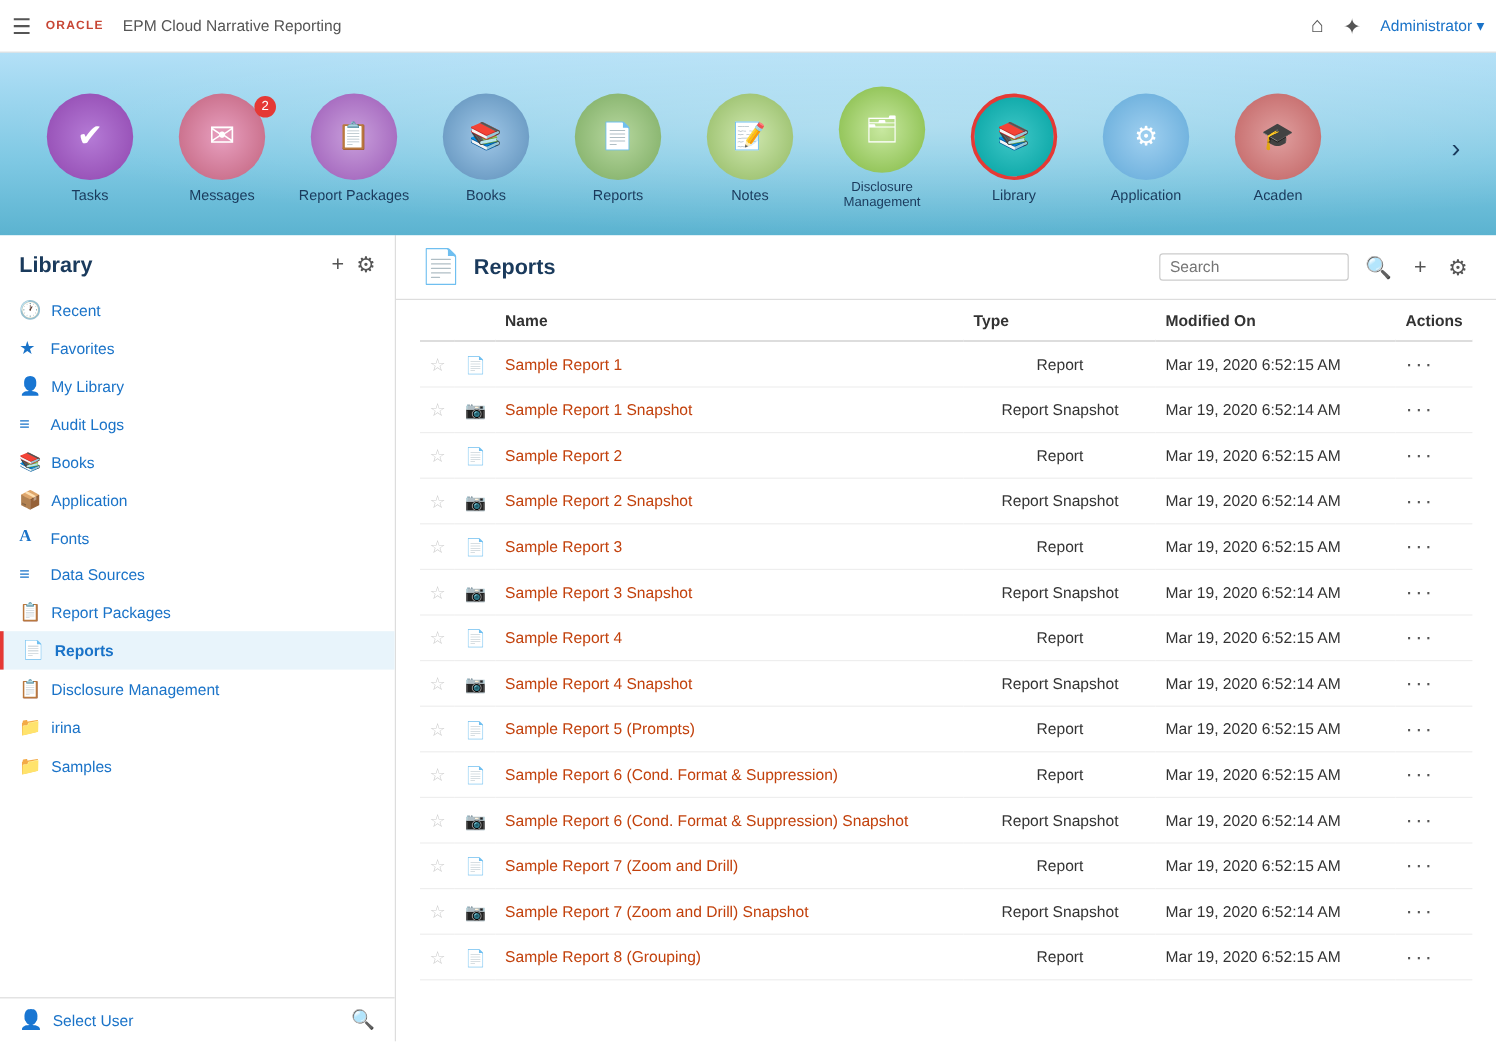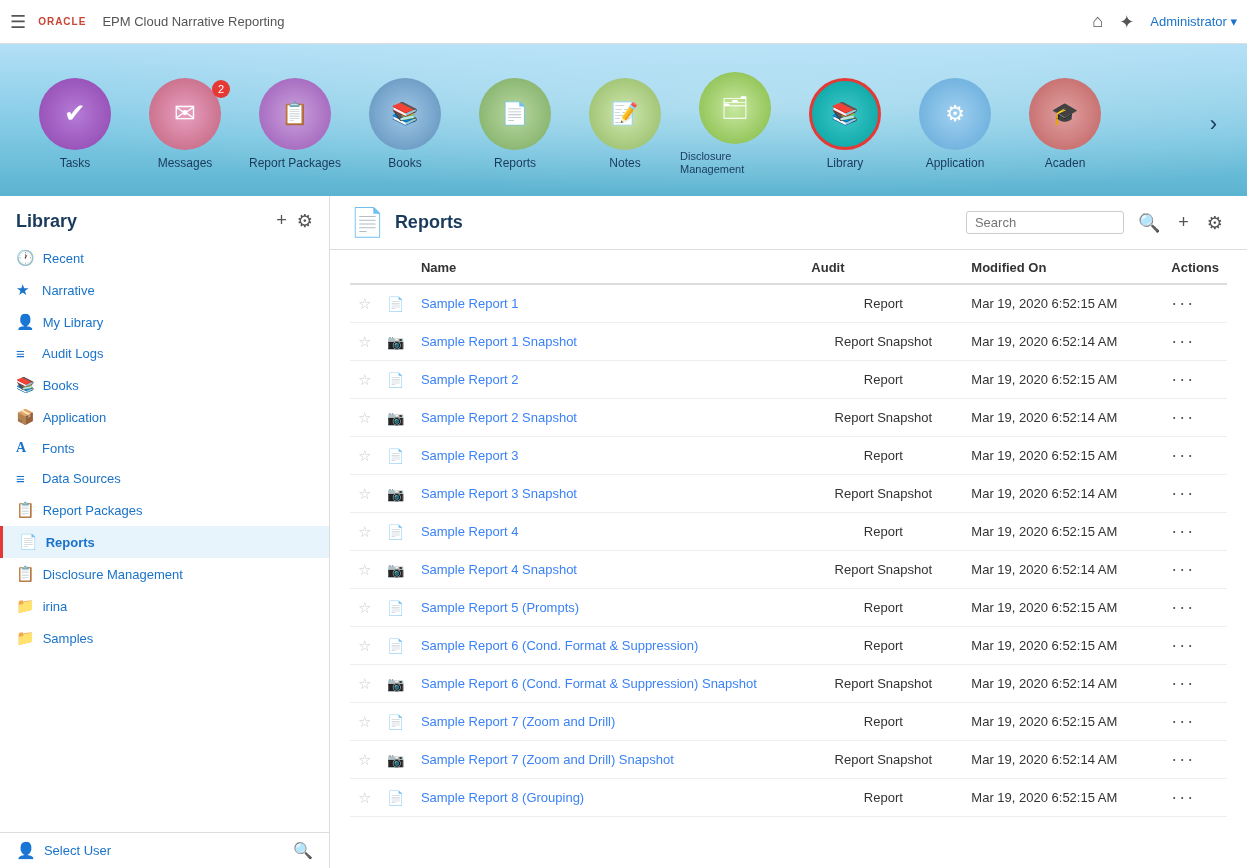--- a/index.html
+++ b/index.html
@@ -31,21 +31,21 @@
     }
     .nav-item {
       display: flex; flex-direction: column; align-items: center;
       width: 110px; cursor: pointer; position: relative; z-index: 1;
     }
     .nav-icon-circle {
       width: 72px; height: 72px; border-radius: 50%;
       display: flex; align-items: center; justify-content: center;
       margin-bottom: 6px; font-size: 28px;
     }
-    .nav-item-label { font-size: 12px; color: #1a3a5c; line-height: 1.2; }
+    .nav-item-label { font-size: 12px; color: #1a3a5c; text-align: center; line-height: 1.2; }
     .nav-item.active .nav-icon-circle { border: 3px solid #e53935; }
 
     .circle-tasks { background: radial-gradient(circle, #b57bd6, #8e44ad); }
     .circle-messages { background: radial-gradient(circle, #e8a0c0, #c0607a); }
     .circle-report-packages { background: radial-gradient(circle, #c9a0dc, #9b59b6); }
     .circle-books { background: radial-gradient(circle, #a0c8e8, #5b8db8); }
     .circle-reports { background: radial-gradient(circle, #b8d8a0, #7aaa60); }
     .circle-notes { background: radial-gradient(circle, #d0e8b0, #90b860); }
     .circle-disclosure { background: radial-gradient(circle, #c8e8a0, #80b840); }
     .circle-library { background: radial-gradient(circle, #40c8c8, #00a0a0); }
@@ -126,21 +126,21 @@
 
     .col-star { width: 28px; }
     .col-icon { width: 28px; }
     .col-name { }
     .col-type { width: 160px; text-align: center; }
     .col-modified { width: 200px; }
     .col-actions { width: 60px; }
 
     .star-btn { font-size: 15px; color: #ccc; cursor: pointer; }
     .file-icon { font-size: 14px; color: #1a73c8; }
-    .file-name { color: #3b82f6; cursor: pointer; text-decoration: none; }
+    .file-name { color: #c2410c; cursor: pointer; text-decoration: none; }
     .type-report { color: #e67e22; }
     .type-snapshot { color: #8e44ad; }
     .actions-dots { font-size: 18px; color: #555; cursor: pointer; letter-spacing: 2px; }
     
     .table-wrapper::-webkit-scrollbar { width: 8px; }
     .table-wrapper::-webkit-scrollbar-track { background: #f5f5f5; }
     .table-wrapper::-webkit-scrollbar-thumb { background: #ccc; border-radius: 4px; }
 
     .sidebar::-webkit-scrollbar { width: 6px; }
     .sidebar::-webkit-scrollbar-track { background: #f5f5f5; }
@@ -235,21 +235,21 @@
         <span class="sidebar-action-btn">⚙</span>
       </div>
     </div>
     <ul class="sidebar-nav">
       <li>
         <span class="icon">🕐</span>
         <span>Recent</span>
       </li>
       <li>
         <span class="icon">★</span>
-        <span>Narrative</span>
+        <span>Favorites</span>
       </li>
       <li>
         <span class="icon">👤</span>
         <span>My Library</span>
       </li>
       <li>
         <span class="icon">≡</span>
         <span>Audit Logs</span>
       </li>
       <li>
@@ -313,21 +313,21 @@
       <span class="toolbar-icon-btn">⚙</span>
     </div>
 
     <div class="table-wrapper">
       <table class="reports-table">
         <thead>
           <tr>
             <th class="col-star"></th>
             <th class="col-icon"></th>
             <th class="col-name">Name</th>
-            <th class="col-type">Audit</th>
+            <th class="col-type">Type</th>
             <th class="col-modified">Modified On</th>
             <th class="col-actions">Actions</th>
           </tr>
         </thead>
         <tbody id="reports-tbody">
         <tr>
     <td class="col-star">
       <span class="star-btn">☆</span>
     </td>
     <td class="col-icon">

